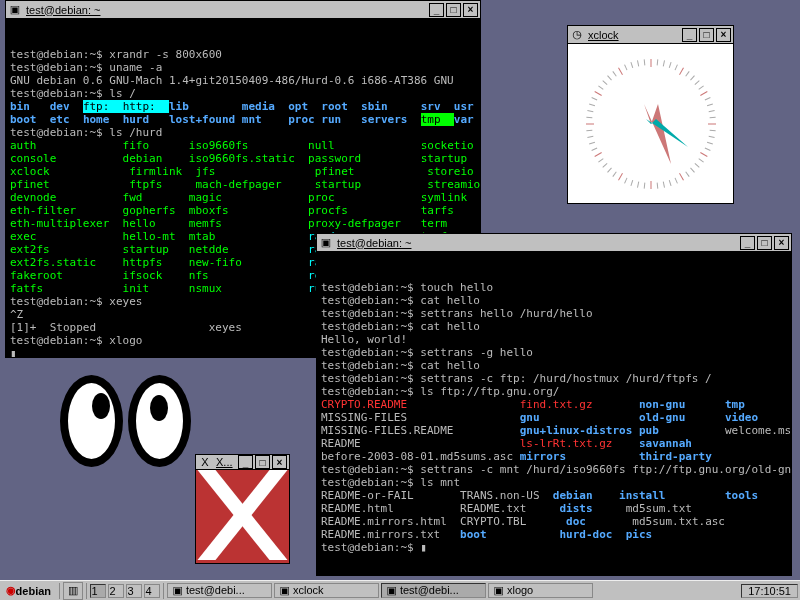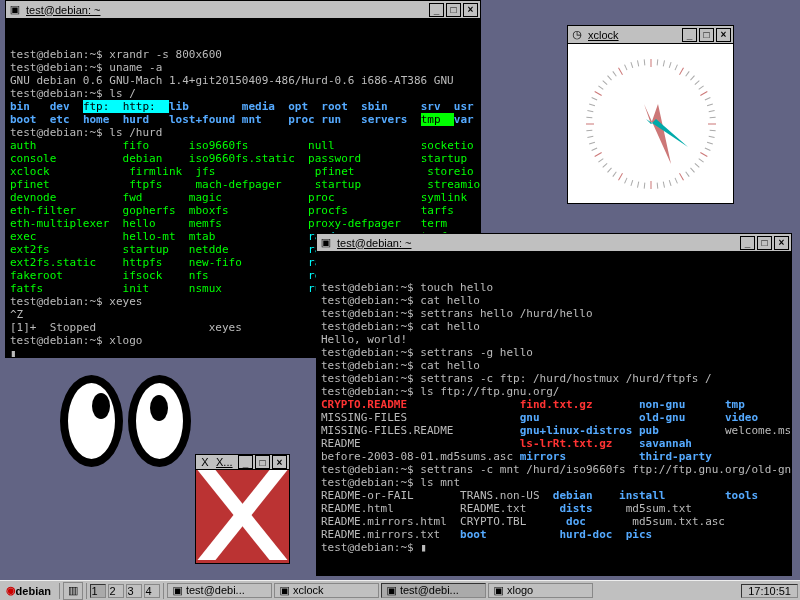--- a/index.html
+++ b/index.html
@@ -57,21 +57,21 @@
   line-height: 13px;
   white-space: pre;
   flex: 1;
   overflow: hidden;
   margin-top: 27px;
 }
 .p { color: #bbb; } 
 .g { color: #0f0; } 
 .b { color: #5af; font-weight: bold; } 
 .c { color: #0ff; } 
-.r { color: #f33; font-weight: bold; text-align: right; } 
+.r { color: #f33; font-weight: normal; text-align: right; } 
 .bgc { background: #0ff; color: #000; } 
 .bgg { background: #0f0; color: #000; } 
 
 
 .xclock-body {
   background: #fff;
   flex: 1;
   position: relative;
 }
 .clock-face {

